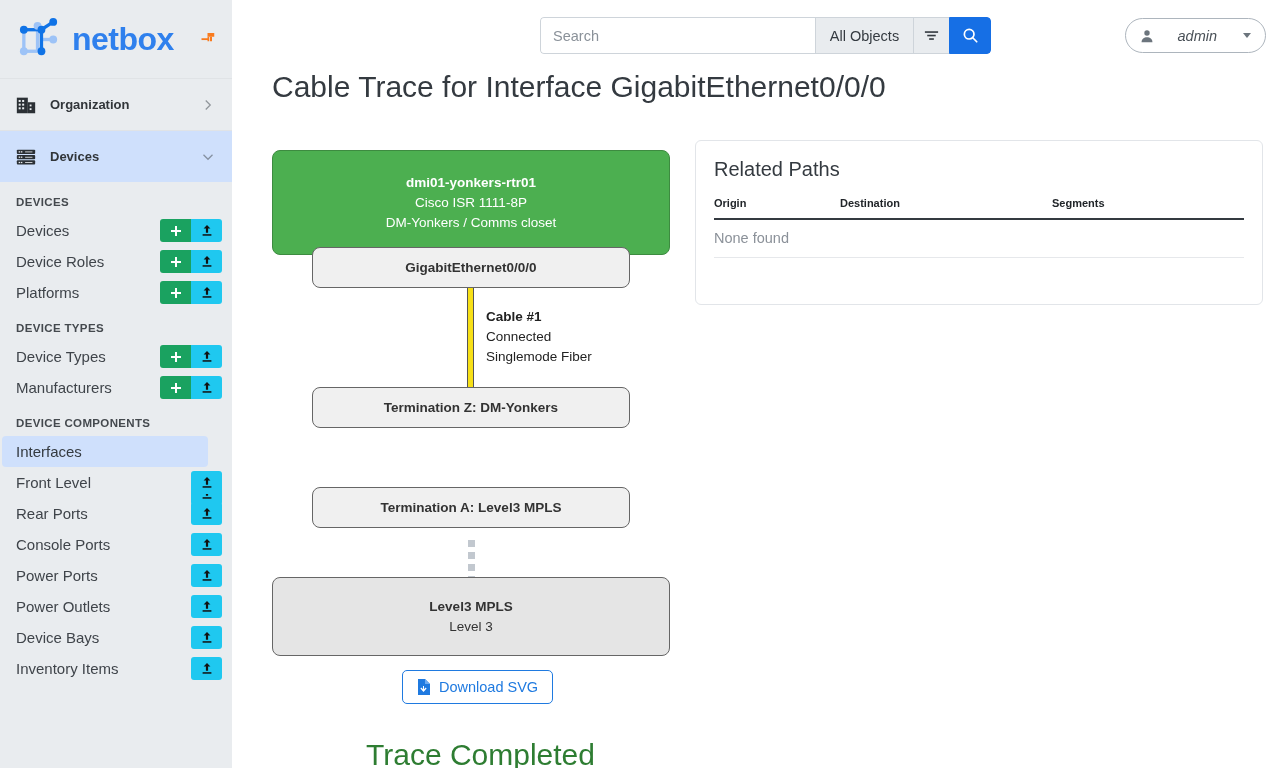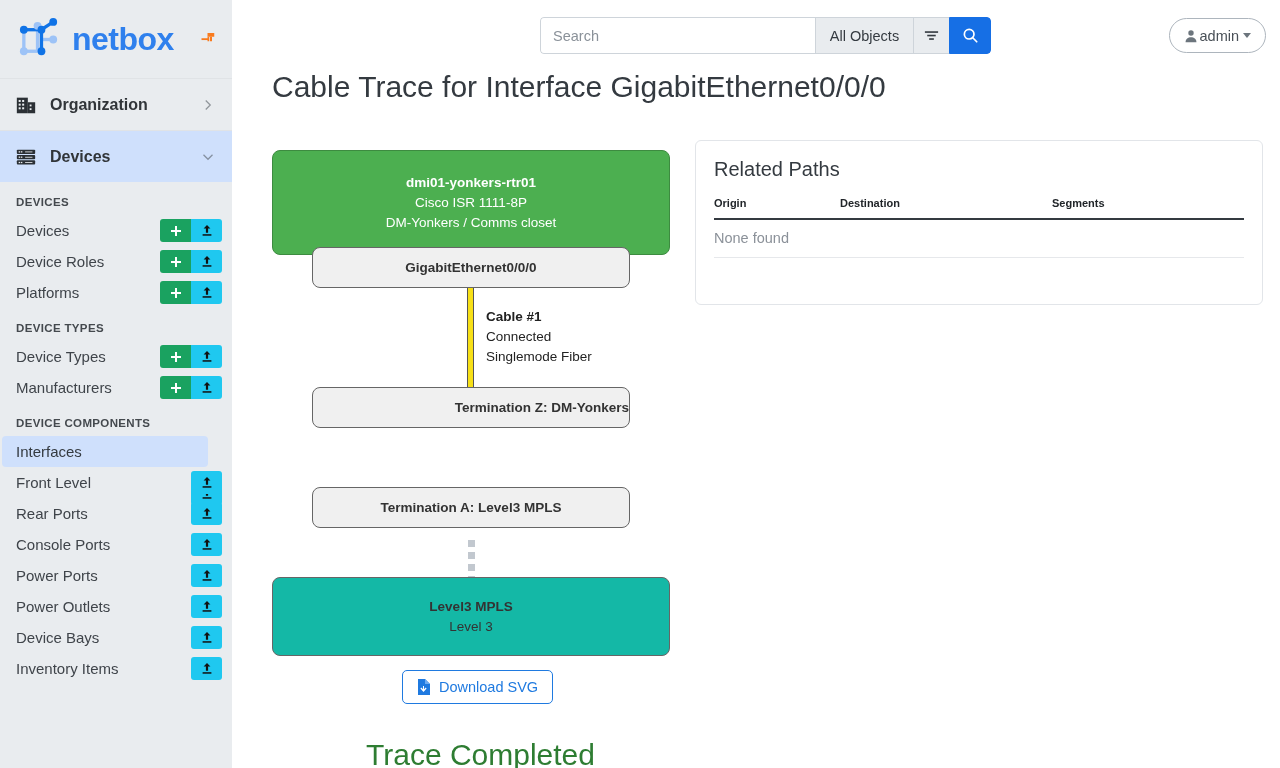--- a/index.html
+++ b/index.html
@@ -31,21 +31,21 @@
 
   .nav-group {
     display: flex; align-items: center;
     height: 52px;
     padding: 0 18px 0 14px;
     cursor: pointer;
     border-top: 1px solid #e0e3e6;
   }
   .nav-group.active { background: #cfe0fc; }
   .nav-group .ng-icon { width: 24px; height: 22px; flex: none; margin-right: 12px; }
-  .nav-group .ng-label { flex: 1; font-size: 16px; font-weight: 700; color: #313539; }
+  .nav-group .ng-label { flex: 1; font-size: 13px; font-weight: 700; color: #313539; }
   .nav-group .ng-chev { width: 12px; height: 12px; opacity: .55; }
 
   .section-head {
     font-size: 11.5px; font-weight: 700; letter-spacing: .35px;
     color: #44494e; text-transform: uppercase;
     padding: 14px 0 7px 16px;
   }
   .nav-row {
     position: relative;
     height: 31px;
@@ -109,25 +109,25 @@
     cursor: pointer;
   }
   .go-btn {
     display: flex; align-items: center; justify-content: center;
     width: 42px; height: 37px;
     background: #166fe5; border: 1px solid #166fe5;
     border-radius: 0 4px 4px 0; cursor: pointer;
   }
   .user-btn {
     position: absolute; right: 14px; top: 18px;
-    display: flex; align-items: center; gap: 2px;
+    display: flex; align-items: center; gap: 24px;
     height: 35px; padding: 0 14px;
     border: 1px solid #adb5bd; border-radius: 18px;
     background: #fff; cursor: pointer;
-    font-size: 14.5px; color: #495057;
+    font-size: 14.5px; color: #495057; font-style: italic;
   }
   .caret-dn {
     width: 0; height: 0; margin-left: 2px;
     border-left: 4.5px solid transparent;
     border-right: 4.5px solid transparent;
     border-top: 5px solid #6c757d;
   }
 
   
   #main { position: absolute; left: 256px; top: 70px; width: 1024px; height: 698px; }
@@ -148,21 +148,21 @@
     text-align: center;
   }
   .tnode .n-title { font-size: 13.5px; font-weight: 700; line-height: 20px; }
   .tnode .n-sub { font-size: 13.5px; font-weight: 400; line-height: 20px; }
   .node-device { background: #4caf50; border-color: #3d8b40; }
   .node-device .n-title, .node-device .n-sub { color: #ffffff; }
   .node-term { background: #f0f0f0; }
   .node-term .n-title { color: #333; }
   .node-circuit { background: #dedede; }
   .node-circuit .n-title, .node-circuit .n-sub { color: #333; }
-  .node-provider { background: #14b8a6; }
+  .node-provider { background: #e5e5e5; }
   .node-provider .n-title, .node-provider .n-sub { color: #333; }
 
   .cable-line {
     position: absolute;
     width: 7px;
     background: #f7e017;
     border-left: 1.2px solid #555;
     border-right: 1.2px solid #555;
   }
   .cable-label { position: absolute; }
@@ -524,21 +524,21 @@
       <div class="n-title">GigabitEthernet0/0/0</div>
     </div>
 
     <div class="cable-line" style="left:195px; top:138px; height:100px;"></div>
     <div class="cable-label" style="left:214px; top:157px;">
       <div class="cl-name">Cable #1</div>
       <div>Connected</div>
       <div>Singlemode Fiber</div>
     </div>
 
-    <div class="tnode node-term" style="left:40px; top:237px; width:318px; height:41px;align-items:flex-end;">
+    <div class="tnode node-term" style="left:40px; top:237px; width:318px; height:41px;">
       <div class="n-title">Termination Z: DM-Yonkers</div>
     </div>
 
     <div class="tnode node-circuit" style="left:0; top:267px; width:398px; height:75px; z-index:-1;">
       <div class="n-title">Circuit DEOW4921</div>
       <div class="n-sub">Level 3</div>
     </div>
 
     <div class="tnode node-term" style="left:40px; top:337px; width:318px; height:41px;">
       <div class="n-title">Termination A: Level3 MPLS</div>

